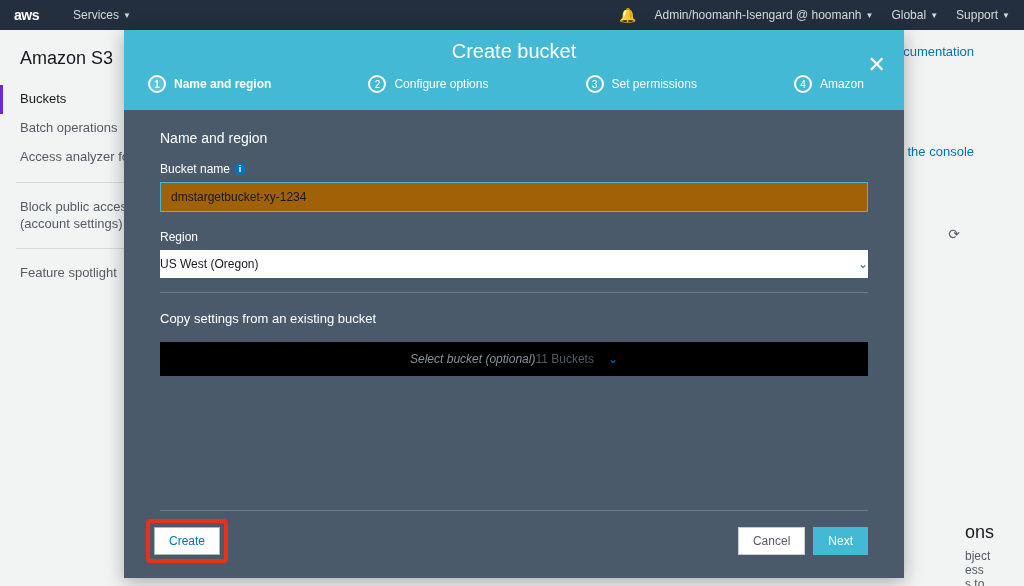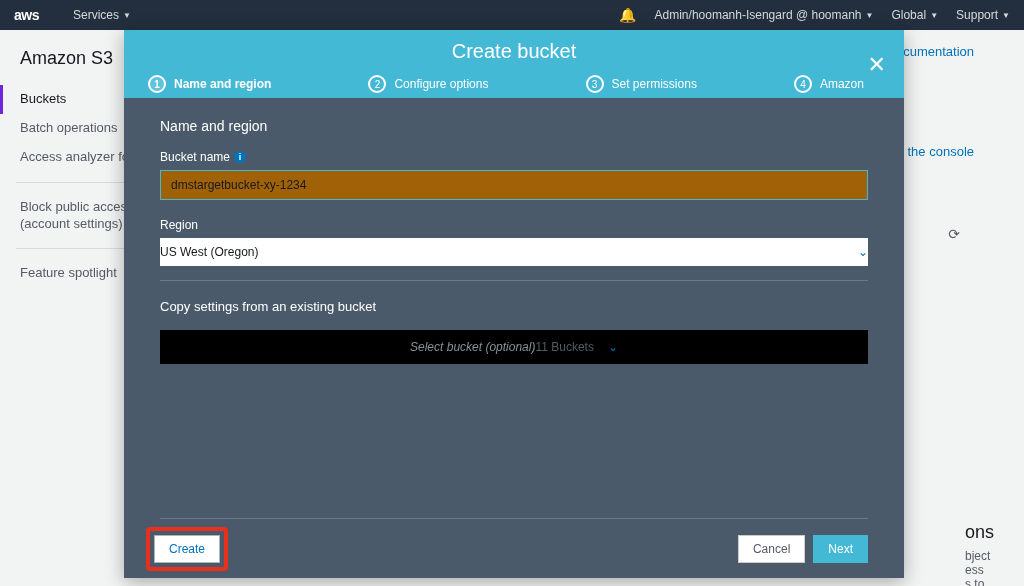--- a/index.html
+++ b/index.html
@@ -18,42 +18,42 @@
   .sidebar h1 { font-size: 18px; font-weight: 500; color: #16191f; margin-bottom: 16px; }
   .side-link { padding: 6px 0; cursor: pointer; line-height: 1.3; }
   .side-link.active { border-left: 3px solid #6d28d9; margin-left: -20px; padding-left: 17px; color: #16191f; font-weight: 500; }
   .side-sep { border-top: 1px solid #d5dbdb; margin: 10px 0 10px -4px; width: 130px; }
   .badge { background: #0073bb; color: #fff; border-radius: 8px; padding: 1px 6px; font-size: 10px; margin-left: 4px; }
 
   .main { flex: 1; position: relative; }
   .bg-link { position: absolute; right: 50px; top: 14px; color: #0073bb; font-size: 13px; }
   .bg-link2 { position: absolute; right: 50px; top: 114px; color: #0073bb; font-size: 13px; }
   .modal { position: absolute; top: 30px; left: 124px; width: 780px; height: 548px; background: #4a5a6a; box-shadow: 0 4px 18px rgba(0,0,0,0.3); display: flex; flex-direction: column; }
-  .modal-header { background: #44b9d6; height: 68px; position: relative; color: #fff; }
+  .modal-header { background: #44b9d6; height: 80px; position: relative; color: #fff; }
   .modal-title { text-align: center; padding-top: 10px; font-size: 20px; font-weight: 400; }
   .close-x { position: absolute; top: 22px; right: 18px; font-size: 22px; cursor: pointer; color: #fff; }
   .steps { display: flex; justify-content: space-between; padding: 12px 40px 0 24px; font-size: 12px; }
   .step { display: flex; align-items: center; gap: 8px; cursor: pointer; }
   .step-circle { width: 18px; height: 18px; border: 2px solid #fff; border-radius: 50%; display: flex; align-items: center; justify-content: center; font-size: 10px; }
   .step.active { font-weight: bold; }
   .step.active .step-circle { background: rgba(255,255,255,0.15); }
 
   .modal-body { flex: 1; padding: 20px 36px 0 36px; color: #fff; font-size: 13px; overflow: hidden; }
   .section-title { font-size: 14px; margin-bottom: 16px; }
   .field-label { font-size: 12px; margin-bottom: 6px; display: flex; align-items: center; gap: 4px; }
   .info-icon { width: 12px; height: 12px; border-radius: 50%; background: #0073bb; color: #fff; font-size: 9px; display: inline-flex; align-items: center; justify-content: center; font-weight: bold; }
   .text-input { width: 100%; padding: 7px 10px; font-size: 12px; border: 1px solid #44b9d6; background: #a16207; color: #16191f; margin-bottom: 18px; }
   .select-row { background: #fff; color: #16191f; padding: 7px 0; font-size: 12px; display: flex; justify-content: space-between; align-items: center; cursor: pointer; margin-bottom: 8px; }
   .select-row .chev { color: #0073bb; font-size: 12px; }
   .hr { border: none; border-top: 1px solid #6b7a89; margin: 14px 0 18px 0; }
   .copy-select { background: #000000; padding: 10px 12px; font-size: 12px; display: flex; justify-content: center; align-items: center; cursor: pointer; color: #16191f; }
   .copy-select .placeholder { color: #879196; font-style: italic; }
   .copy-right { display: flex; align-items: center; gap: 14px; color: #545b64; }
 
-  .modal-footer { height: 60px; border-top: 1px solid #6b7a89; margin: 0 36px; display: flex; align-items: center; justify-content: space-between; }
+  .modal-footer { height: 60px; border-top: 1px solid #6b7a89; margin: 8px 36px; display: flex; align-items: center; justify-content: space-between; }
   .footer-left { position: relative; }
   .create-highlight { border: 4px solid #e8301c; border-radius: 4px; padding: 4px; margin-left: -14px; }
   .btn { padding: 6px 14px; font-size: 12px; border: 1px solid #ccc; background: #fff; color: #545b64; cursor: pointer; }
   .btn.primary { background: #44b9d6; border-color: #44b9d6; color: #fff; }
   .footer-right { display: flex; gap: 8px; }
 
   .bg-bits { position:absolute; right:30px; top:492px; font-size:14px; color:#16191f; }
   .bg-refresh { position:absolute; right:64px; top:196px; color:#545b64; font-size:14px; }
 </style>
 </head>

